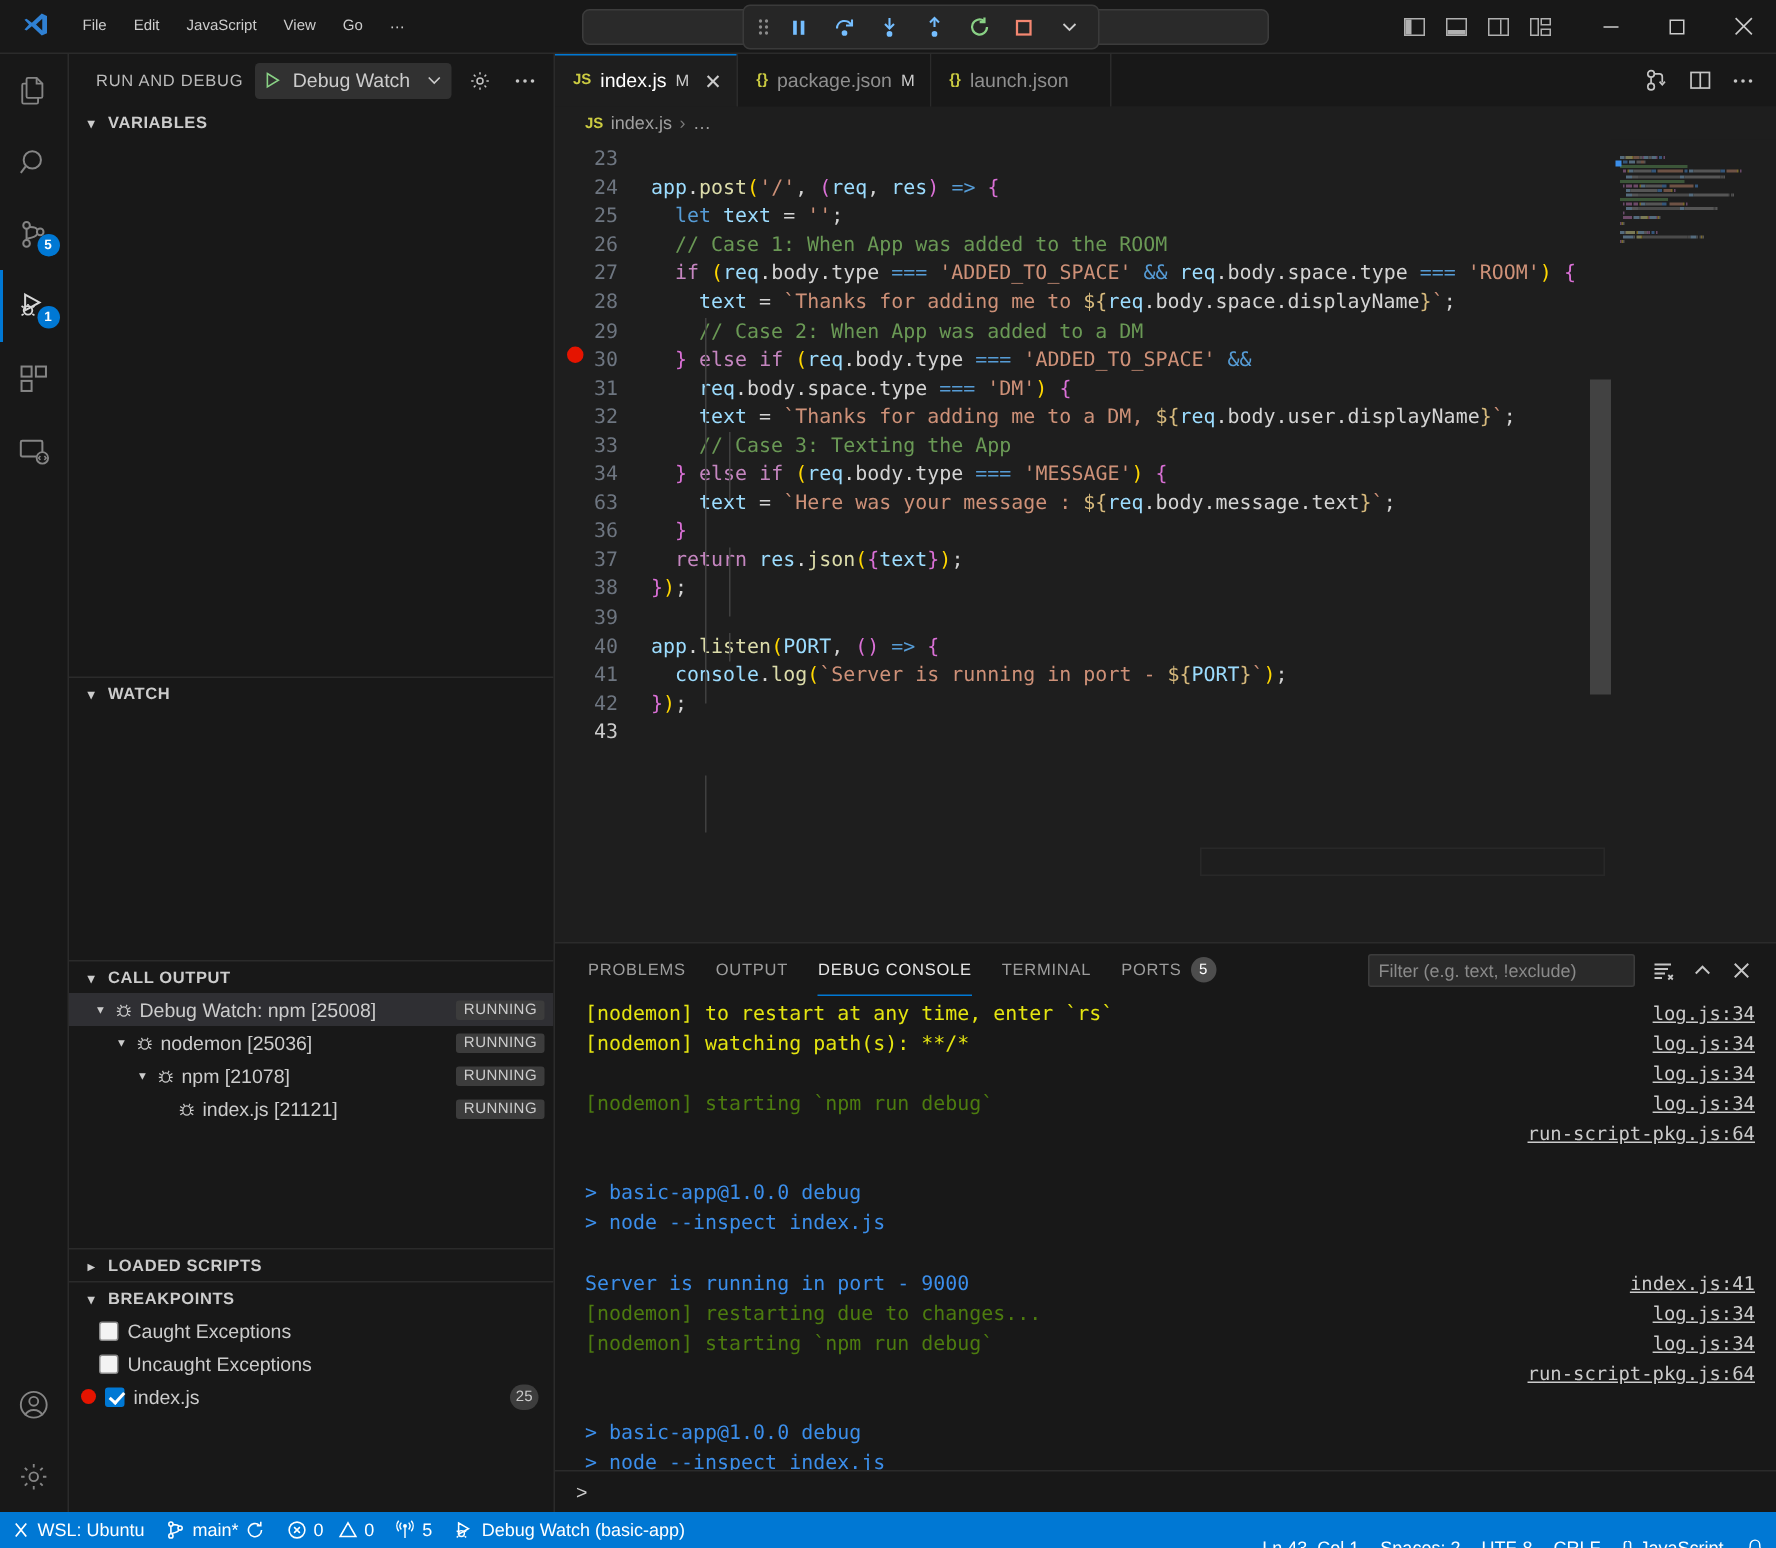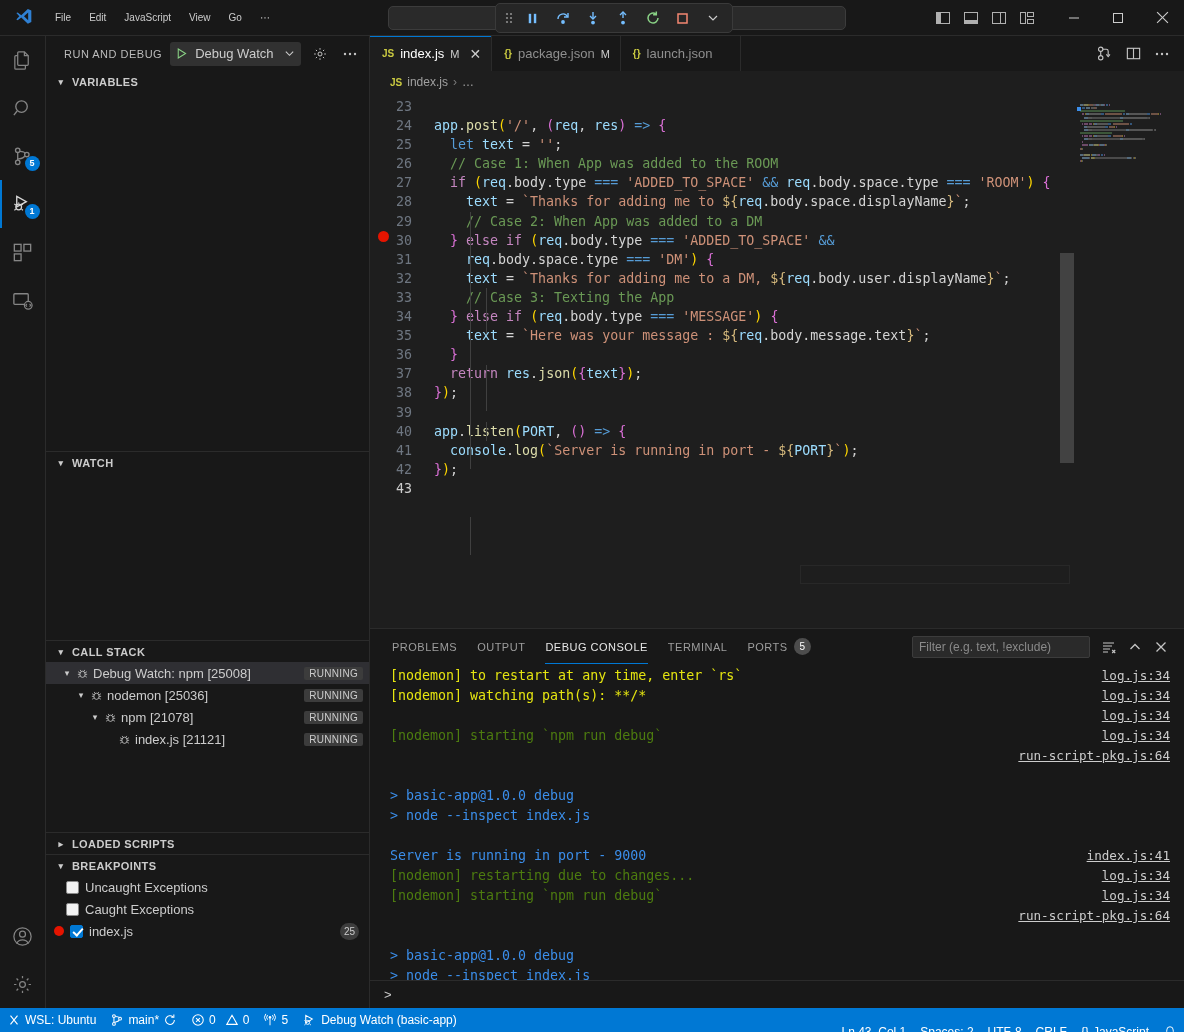--- a/index.html
+++ b/index.html
@@ -471,21 +471,21 @@
       <div class="pane-body" style="height:358px"></div>
 
       <div class="pane-header">
         <span class="twisty">▾</span>
         <span>WATCH</span>
       </div>
       <div class="pane-body" style="height:167px"></div>
 
       <div class="pane-header">
         <span class="twisty">▾</span>
-        <span>CALL STACK</span>
+        <span>CALL OUTPUT</span>
       </div>
       <div class="pane-body" style="height:170px">
         <div class="cs-row selected" style="padding-left:14px">
           <span class="twisty">▾</span>
           <span class="bug-ico">
             <svg width="13" height="13" viewBox="0 0 16 16">
                 <ellipse cx="8" cy="9" rx="3.2" ry="3.8" fill="none" stroke="#cccccc" stroke-width="1"></ellipse>
                 <path d="M4.8 7.2L2.6 5.8M11.2 7.2l2.2-1.4M4.8 9H2.3M11.2 9h2.5M4.8 11l-2.1 1.6M11.2 11l2.1 1.6M6.2 5.4L5.3 3.6M9.8 5.4l.9-1.8" stroke="#cccccc" stroke-width="1"></path>
               </svg>
           </span>
@@ -531,25 +531,25 @@
         <span>LOADED SCRIPTS</span>
       </div>
 
       <div class="pane-header">
         <span class="twisty">▾</span>
         <span>BREAKPOINTS</span>
       </div>
       <div class="pane-body">
         <div class="bp-row">
           <span class="bp-check"></span>
-          <span>Uncaught Exceptions</span>
+          <span>Caught Exceptions</span>
         </div>
         <div class="bp-row">
           <span class="bp-check"></span>
-          <span>Caught Exceptions</span>
+          <span>Uncaught Exceptions</span>
         </div>
         <div class="bp-row" style="padding-left:8px">
           <span class="bp-dot"></span>
           <span class="bp-check checked"></span>
           <span>index.js</span>
           <span class="bp-count">25</span>
         </div>
       </div>
     </div>
 
@@ -621,21 +621,21 @@
 <span class="ln">25</span><span class="t-op">  </span><span class="t-kw2">let</span><span class="t-op"> </span><span class="t-var">text</span><span class="t-op"> = </span><span class="t-str">''</span><span class="t-op">;</span>
 <span class="ln">26</span><span class="t-cm">  // Case 1: When App was added to the ROOM</span>
 <span class="ln">27</span><span class="t-op">  </span><span class="t-kw">if</span><span class="t-op"> </span><span class="t-pn1">(</span><span class="t-var">req</span><span class="t-op">.body.type </span><span class="t-kw2">===</span><span class="t-op"> </span><span class="t-str">'ADDED_TO_SPACE'</span><span class="t-op"> </span><span class="t-kw2">&amp;&amp;</span><span class="t-op"> </span><span class="t-var">req</span><span class="t-op">.body.space.type </span><span class="t-kw2">===</span><span class="t-op"> </span><span class="t-str">'ROOM'</span><span class="t-pn1">)</span><span class="t-op"> </span><span class="t-pn2">{</span>
 <span class="ln">28</span><span class="t-op">    </span><span class="t-var">text</span><span class="t-op"> = </span><span class="t-tpl">`Thanks for adding me to </span><span class="t-tplmark">${</span><span class="t-var">req</span><span class="t-op">.body.space.displayName</span><span class="t-tplmark">}</span><span class="t-tpl">`</span><span class="t-op">;</span>
 <span class="ln">29</span><span class="t-cm">    // Case 2: When App was added to a DM</span>
 <span class="ln">30</span><span class="t-op">  </span><span class="t-pn2">}</span><span class="t-op"> </span><span class="t-kw">else</span><span class="t-op"> </span><span class="t-kw">if</span><span class="t-op"> </span><span class="t-pn1">(</span><span class="t-var">req</span><span class="t-op">.body.type </span><span class="t-kw2">===</span><span class="t-op"> </span><span class="t-str">'ADDED_TO_SPACE'</span><span class="t-op"> </span><span class="t-kw2">&amp;&amp;</span>
 <span class="ln">31</span><span class="t-op">    </span><span class="t-var">req</span><span class="t-op">.body.space.type </span><span class="t-kw2">===</span><span class="t-op"> </span><span class="t-str">'DM'</span><span class="t-pn1">)</span><span class="t-op"> </span><span class="t-pn2">{</span>
 <span class="ln">32</span><span class="t-op">    </span><span class="t-var">text</span><span class="t-op"> = </span><span class="t-tpl">`Thanks for adding me to a DM, </span><span class="t-tplmark">${</span><span class="t-var">req</span><span class="t-op">.body.user.displayName</span><span class="t-tplmark">}</span><span class="t-tpl">`</span><span class="t-op">;</span>
 <span class="ln">33</span><span class="t-cm">    // Case 3: Texting the App</span>
 <span class="ln">34</span><span class="t-op">  </span><span class="t-pn2">}</span><span class="t-op"> </span><span class="t-kw">else</span><span class="t-op"> </span><span class="t-kw">if</span><span class="t-op"> </span><span class="t-pn1">(</span><span class="t-var">req</span><span class="t-op">.body.type </span><span class="t-kw2">===</span><span class="t-op"> </span><span class="t-str">'MESSAGE'</span><span class="t-pn1">)</span><span class="t-op"> </span><span class="t-pn2">{</span>
-<span class="ln">35</span><span class="t-op">    </span><span class="t-var">text</span><span class="t-op"> = </span><span class="t-tpl">`Here was your message : </span><span class="t-tplmark">${</span><span class="t-var">req</span><span class="t-op">.body.message.text</span><span class="t-tplmark">}</span><span class="t-tpl">`</span><span class="t-op">;</span>
+<span class="ln">63</span><span class="t-op">    </span><span class="t-var">text</span><span class="t-op"> = </span><span class="t-tpl">`Here was your message : </span><span class="t-tplmark">${</span><span class="t-var">req</span><span class="t-op">.body.message.text</span><span class="t-tplmark">}</span><span class="t-tpl">`</span><span class="t-op">;</span>
 <span class="ln">36</span><span class="t-op">  </span><span class="t-pn2">}</span>
 <span class="ln">37</span><span class="t-op">  </span><span class="t-kw">return</span><span class="t-op"> </span><span class="t-var">res</span><span class="t-op">.</span><span class="t-fn">json</span><span class="t-pn1">(</span><span class="t-pn2">{</span><span class="t-var">text</span><span class="t-pn2">}</span><span class="t-pn1">)</span><span class="t-op">;</span>
 <span class="ln">38</span><span class="t-pn2">}</span><span class="t-pn1">)</span><span class="t-op">;</span>
 <span class="ln">39</span>
 <span class="ln">40</span><span class="t-var">app</span><span class="t-op">.</span><span class="t-fn">listen</span><span class="t-pn1">(</span><span class="t-var">PORT</span><span class="t-op">, </span><span class="t-pn2">(</span><span class="t-pn2">)</span><span class="t-op"> </span><span class="t-kw2">=&gt;</span><span class="t-op"> </span><span class="t-pn2">{</span>
 <span class="ln">41</span><span class="t-op">  </span><span class="t-var">console</span><span class="t-op">.</span><span class="t-fn">log</span><span class="t-pn1">(</span><span class="t-tpl">`Server is running in port - </span><span class="t-tplmark">${</span><span class="t-var">PORT</span><span class="t-tplmark">}</span><span class="t-tpl">`</span><span class="t-pn1">)</span><span class="t-op">;</span>
 <span class="ln">42</span><span class="t-pn2">}</span><span class="t-pn1">)</span><span class="t-op">;</span>
 <span class="ln cur">43</span>
 </pre>
           <div class="scrollbar-v" style="top:160px; height:210px;"></div>

